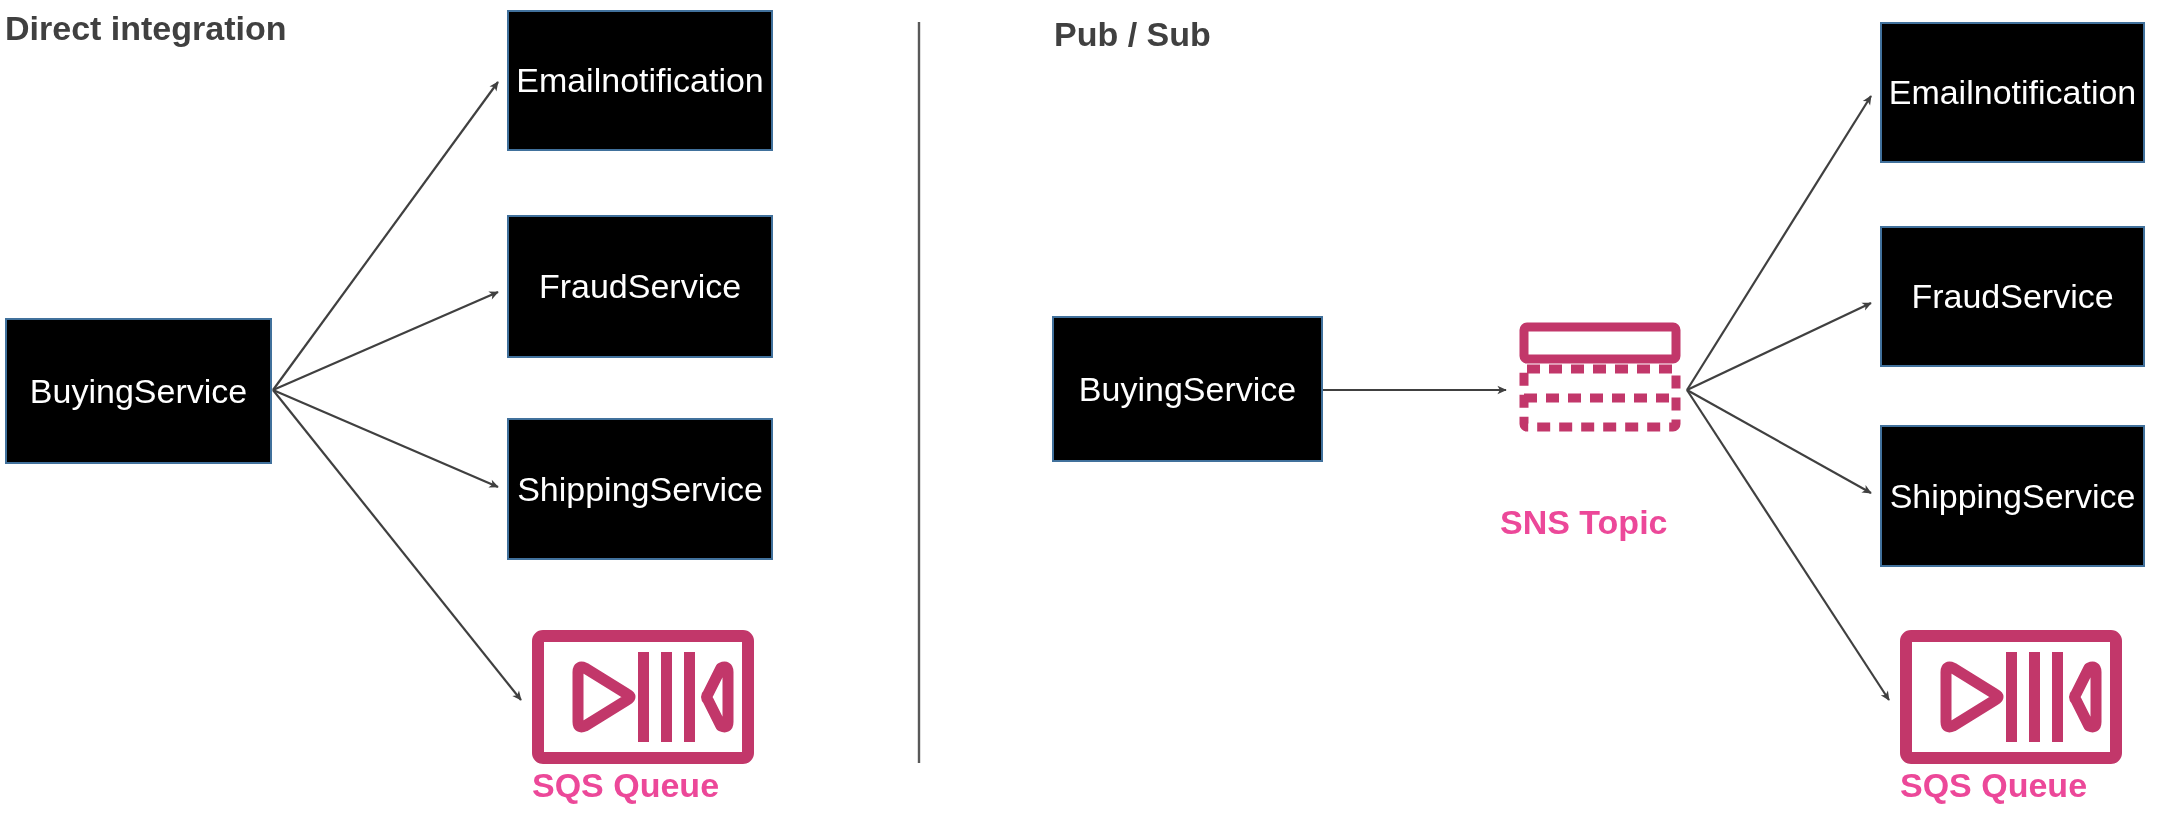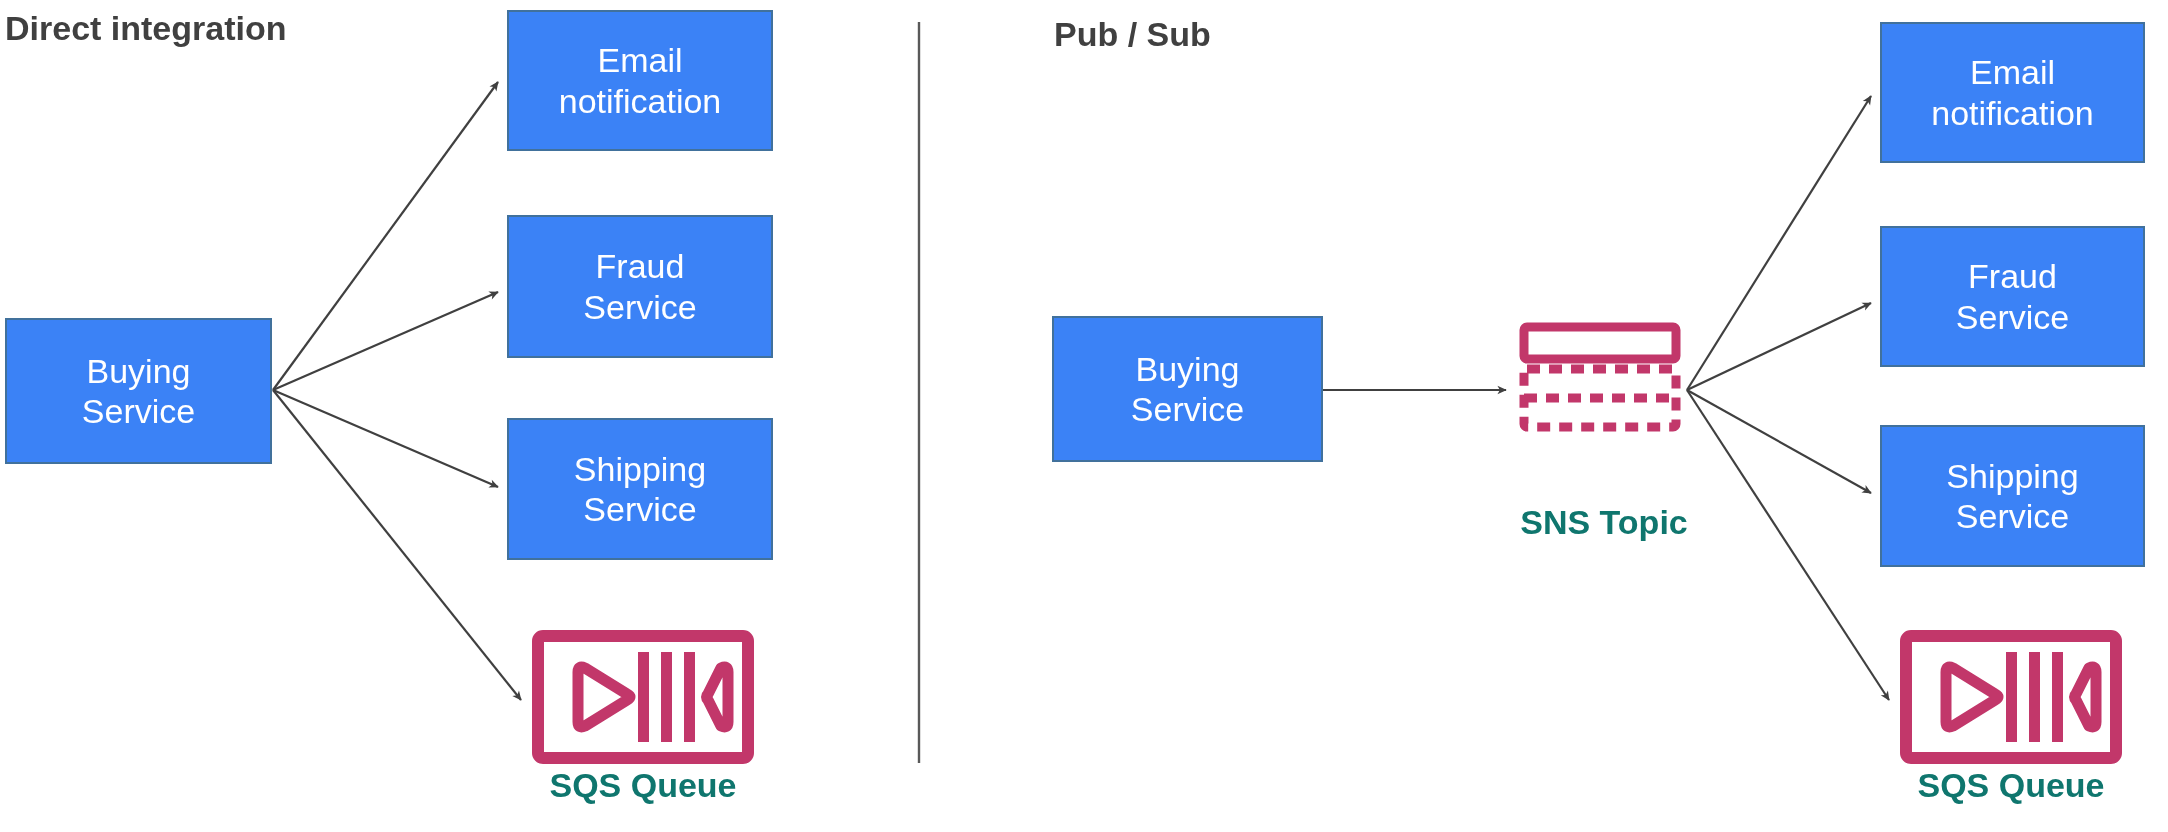--- a/index.html
+++ b/index.html
@@ -21,45 +21,45 @@
     position: absolute;
     left: 0;
     top: 0;
     width: 2168px;
     height: 832px;
     pointer-events: none;
   }
   .svc-box {
     position: absolute;
     box-sizing: border-box;
-    background: #3b82f6;
+    background: #000000;
     border: 2px solid #41719C;
     color: #ffffff;
     display: flex;
-    flex-direction: column;
+    flex-direction: row;
     align-items: center;
     justify-content: center;
     line-height: 1.18;
     font-weight: 400;
     text-align: center;
     white-space: nowrap;
   }
   .svc-box .ln { display: block; }
   .section-title {
     position: absolute;
     font-weight: bold;
     color: #404040;
     line-height: 1.18;
     white-space: nowrap;
   }
   .icon-caption {
     position: absolute;
     font-weight: bold;
-    color: #0f766e;
-    text-align: center;
+    color: #ec4899;
+    text-align: left;
     white-space: nowrap;
   }
   .glyph {
     position: absolute;
   }
   .glyph svg { display: block; }
 </style>
 </head>
 <body>
 

